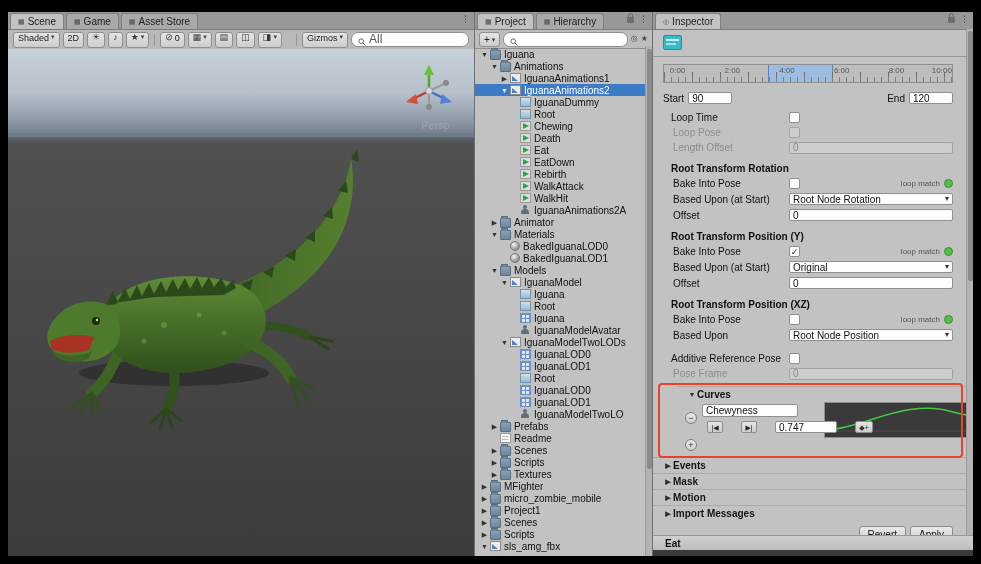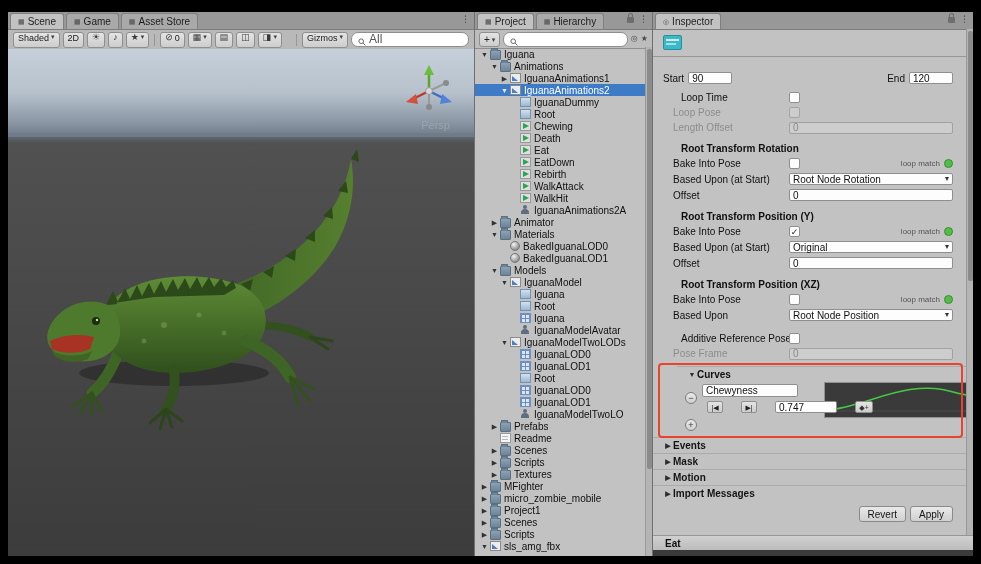--- a/index.html
+++ b/index.html
@@ -71,21 +71,21 @@
       background-image:repeating-linear-gradient(#b9b9b9 0 1px,transparent 1px 3px);background-size:6px 8px;background-position:1px 2px;background-repeat:no-repeat;}
   .vscroll{position:absolute;width:7px;background:#b4b4b4;border-left:1px solid #9a9a9a;box-sizing:border-box;}
   .vthumb{position:absolute;left:1px;width:5px;background:#8b8b8b;border-radius:2px;}
 
   
   #insp-body{position:absolute;left:0;right:7px;top:17px;bottom:0;overflow:hidden;font-size:10px;}
   .insp-header{height:27px;border-bottom:1px solid #979797;position:relative;}
   .clip-icon{position:absolute;left:10px;top:6px;width:17px;height:13px;border-radius:2px;background:var(--clipicon,#3cb9c9);border:1px solid #2a8d9b;}
   .clip-icon::before{content:"";position:absolute;left:2px;top:3px;right:2px;height:2px;background:rgba(255,255,255,.75);}
   .clip-icon::after{content:"";position:absolute;left:2px;top:7px;right:5px;height:2px;background:rgba(255,255,255,.55);}
-  .irow{height:15px;display:flex;align-items:center;padding-left:28px;position:relative;color:#101010;}
+  .irow{height:15px;display:flex;align-items:center;padding-left:18px;position:relative;color:#101010;}
   .irow.indent1{padding-left:20px;}
   .irow.dim{color:#8d8d8d;}
   .sechead{font-weight:bold;}
   .val{position:absolute;left:136px;right:13px;display:flex;align-items:center;}
   .field{height:12px;background:#fdfdfd;border:1px solid #8f8f8f;border-radius:2px;padding:0 3px;display:flex;align-items:center;flex:1;font-size:10px;color:#111;box-sizing:border-box;}
   .field.disabled{background:#cdcdcd;color:#8a8a8a;border-color:#a2a2a2;}
   .dropdown{position:relative;padding-right:12px;}
   .dropdown::after{content:"▾";position:absolute;right:3px;top:0;font-size:8px;color:#333;}
   .checkbox{width:11px;height:11px;background:#fdfdfd;border:1px solid #8f8f8f;border-radius:2px;font-size:9px;line-height:10px;text-align:center;color:#1a1a1a;box-sizing:border-box;}
   .checkbox.disabled{background:#cdcdcd;border-color:#a5a5a5;}
@@ -565,20 +565,34 @@
       </div>
     </div>
 
     <div id="insp-body">
       <div class="insp-header">
         <span class="clip-icon"></span>
       </div>
 
       <div class="spacer6"></div>
 
+      <div class="ruler">
+        <div class="band" id="range-band" style="left: 36%; width: 22%;"></div>
+        <div class="ticks tall"></div>
+        <div class="ticks"></div>
+        <div>
+
+        <span class="rlabel" style="left: 2%;"><span>0:00</span></span>
+            <span class="rlabel" style="left: 21%;"><span>2:00</span></span>
+            <span class="rlabel" style="left: 40%;"><span>4:00</span></span>
+            <span class="rlabel" style="left: 59%;"><span>6:00</span></span>
+            <span class="rlabel" style="left: 78%;"><span>8:00</span></span>
+            <span class="rlabel" style="left: 93%;"><span>10:00</span></span>
+          </div>
+      </div>
 
       <div class="rangerow">
         <span>Start</span>
         <span class="field">90</span>
         <span style="margin-left:auto;">End</span>
         <span class="field">120</span>
       </div>
 
       <div class="spacer6"></div>
       <div class="irow">

